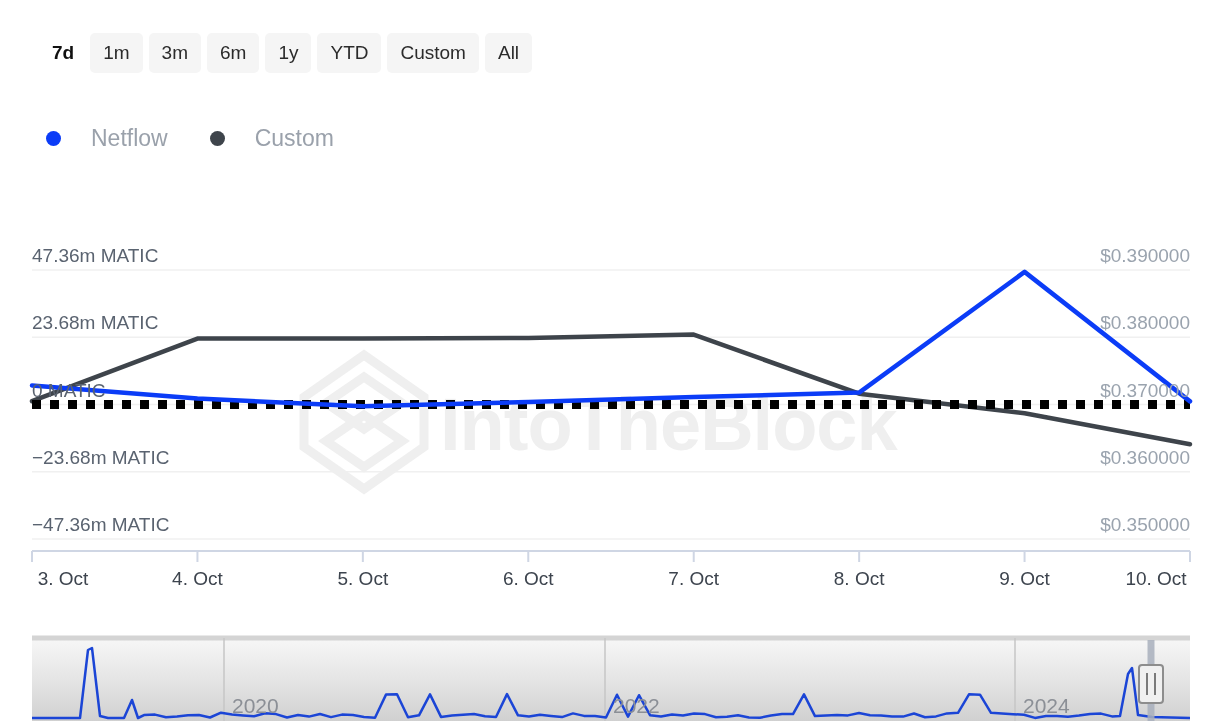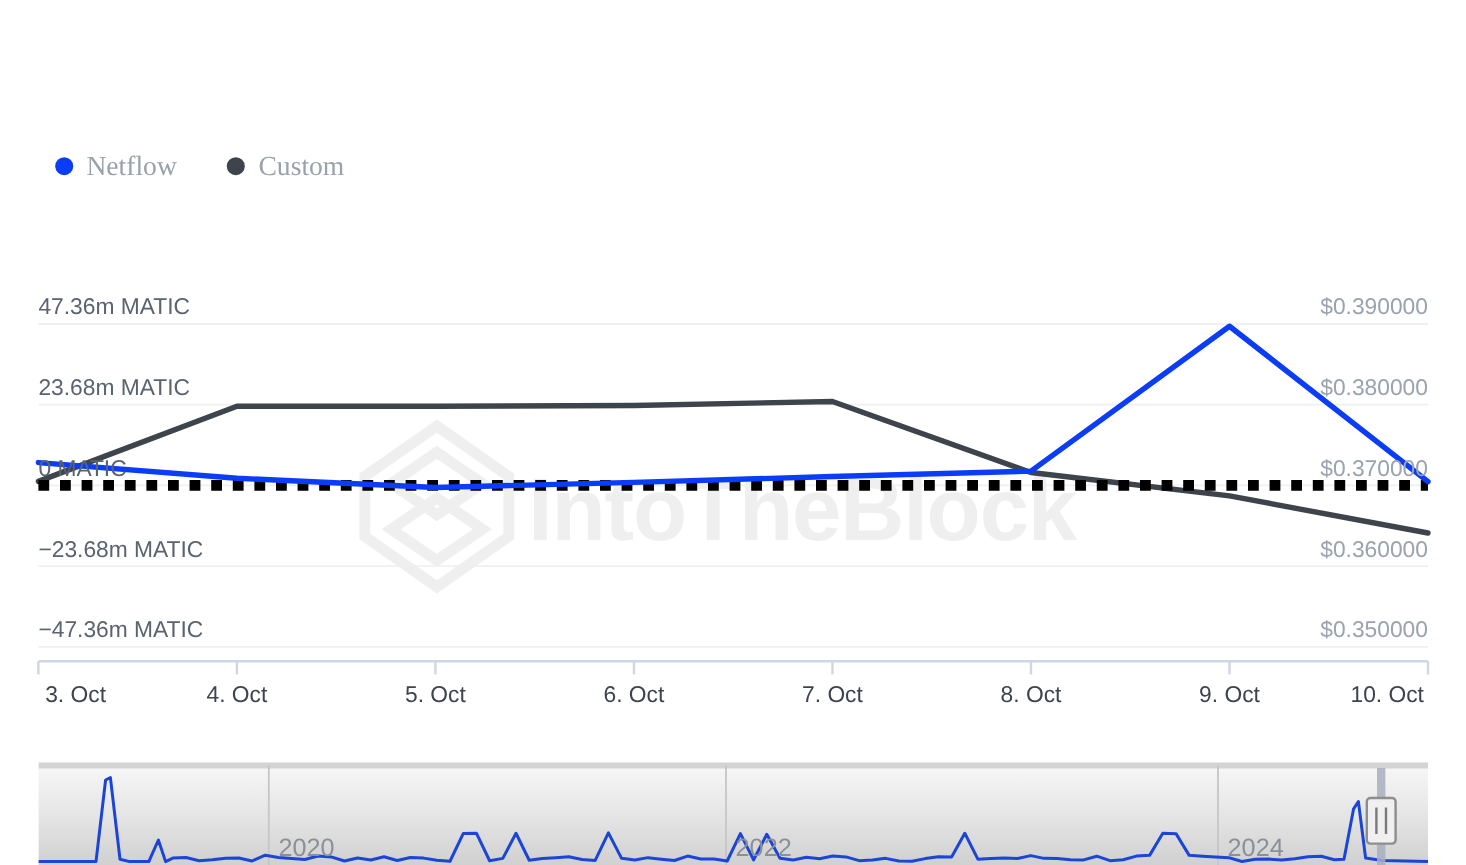--- a/index.html
+++ b/index.html
@@ -55,23 +55,22 @@
     position: absolute;
     left: 46px;
     top: 127px;
     display: flex;
     align-items: center;
     gap: 42px;
   }
   .legend-item {
     display: flex;
     align-items: center;
-    gap: 11px;
+    gap: 30px;
     cursor: pointer;
-    font-family: Liberation Serif, serif;
   }
   .legend-dot {
     width: 15px;
     height: 15px;
     border-radius: 50%;
     display: block;
   }
   .legend-label {
     font-size: 23px;
     color: #9aa1ab;
@@ -132,20 +131,30 @@
     font-family: "Liberation Sans", sans-serif;
     font-size: 21px;
     fill: #8b8f96;
   }
 </style>
 </head>
 <body>
 
 <div class="app">
 
+  <div class="range-bar">
+    <button class="range-btn active">7d</button>
+    <button class="range-btn">1m</button>
+    <button class="range-btn">3m</button>
+    <button class="range-btn">6m</button>
+    <button class="range-btn">1y</button>
+    <button class="range-btn">YTD</button>
+    <button class="range-btn">Custom</button>
+    <button class="range-btn">All</button>
+  </div>
 
   <div class="legend">
     <div class="legend-item">
       <span class="legend-dot" id="dot-netflow" style="background: rgb(11, 60, 247);"></span>
       <span class="legend-label">Netflow</span>
     </div>
     <div class="legend-item">
       <span class="legend-dot" id="dot-price" style="background: rgb(62, 68, 75);"></span>
       <span class="legend-label">Custom</span>
     </div>

